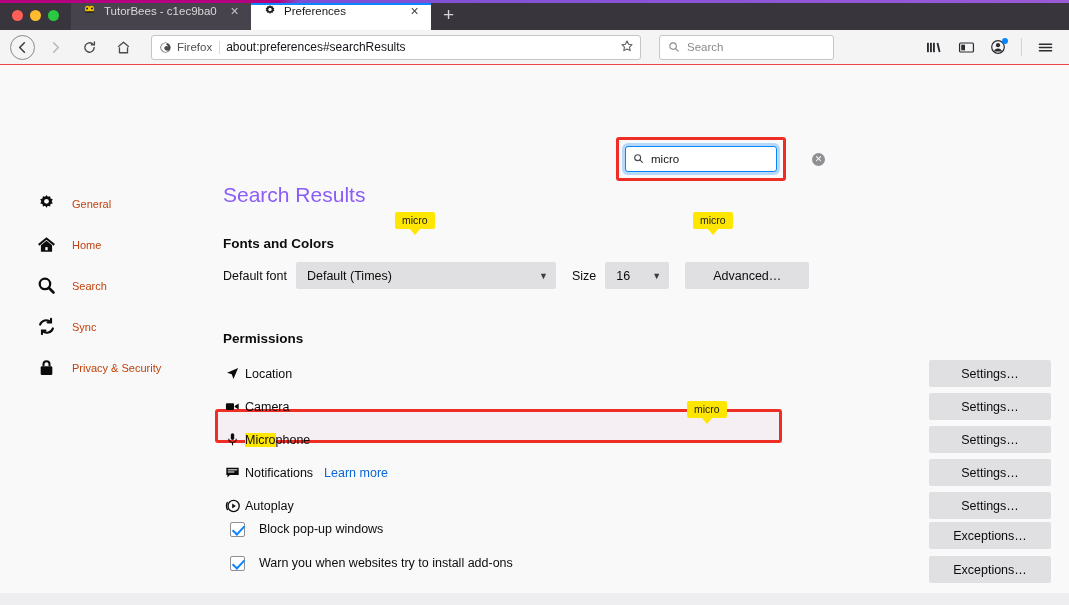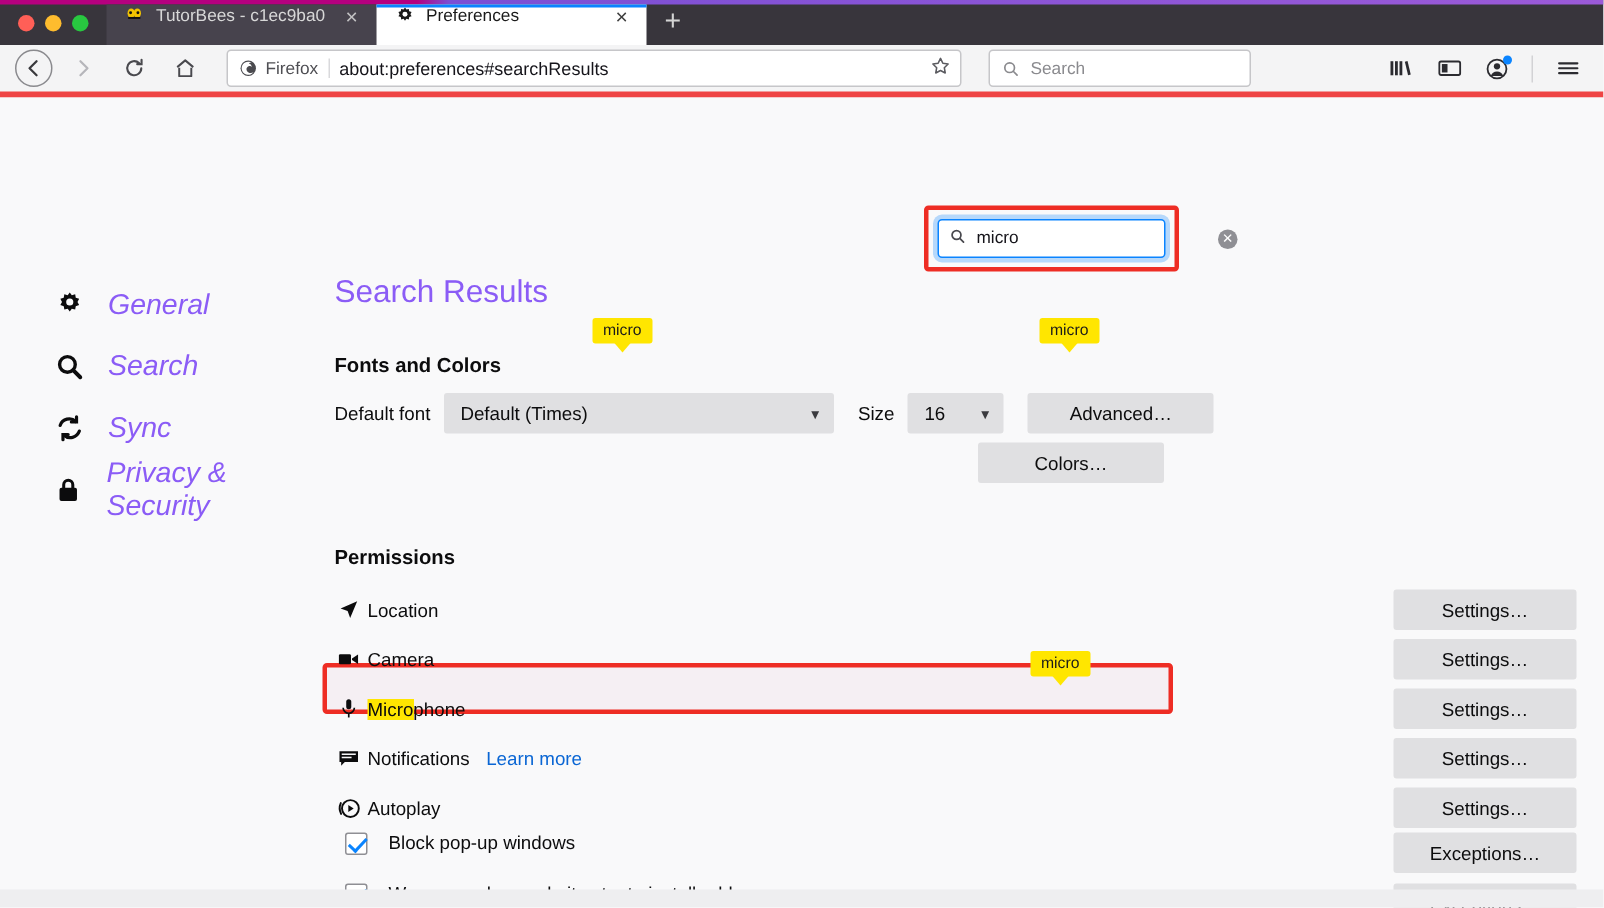--- a/index.html
+++ b/index.html
@@ -35,21 +35,21 @@
     content:""; position:absolute; left:0; top:0; right:0; height:2px; background:#0a84ff;
   }
   .tab-favicon { width: 15px; height: 15px; flex: 0 0 15px; display: flex;
     align-items: center; justify-content: center; }
   .tab-title { flex: 1; white-space: nowrap; overflow: hidden; text-overflow: ellipsis; }
   .tab-close { width: 15px; font-size: 14px; line-height: 1; opacity: .85; text-align: center; }
   .newtab { color: #d4d4d4; font-size: 19px; padding: 0 12px 6px 12px; line-height: 1; }
 
   
   .navbar {
-    height: 35px; background: #f4f4f5; border-bottom: 4px solid #ef4444;
+    height: 35px; background: #f4f4f5; border-bottom: 1px solid #ef4444;
     display: flex; align-items: center; padding: 0 10px; gap: 6px;
   }
   .navbtn { width: 28px; height: 26px; display:flex; align-items:center; justify-content:center;
     color: #4a4a4f; }
   .navbtn.back { border: 1.4px solid #8a8a8e; border-radius: 50%; width: 25px; height: 25px; color:#3a3a3e;}
   .navbtn.fwd { color: #b6b6bb; }
 
   .urlbar {
     flex: 0 0 490px; height: 25px; background: #fff; border: 1px solid #c6c6c9;
     border-radius: 3px; display: flex; align-items: center; margin-left: 8px;
@@ -91,21 +91,21 @@
     font-size: 11.5px; color: #15141a; background: transparent;
   }
   .clear-btn {
     width: 13px; height: 13px; border-radius: 50%; background: #8f8f94; color: #fff;
     font-size: 9px; line-height: 13px; text-align: center; flex: 0 0 13px;
   }
 
   
   .sidebar { position: absolute; left: 0; top: 118px; width: 205px; }
   .nav-item { display: flex; align-items: center; gap: 16px; padding: 0 0 0 36px;
-    height: 41px; font-size: 19px; color: #8b5cf6; font-style: italic; }
+    height: 41px; font-size: 11px; color: #c2410c; }
   .nav-item .ico { width: 20px; height: 20px; display:flex; align-items:center;
     justify-content:center; color:#0c0c0d; }
 
   
   .content { position: absolute; left: 223px; top: 118px; right: 18px; }
   .results-title { font-size: 21px; font-weight: 400; color: #8b5cf6; margin-bottom: 29px; }
   .section-title { font-size: 13.5px; font-weight: 700; color: #0c0c0d; margin-bottom: 11px; }
 
   .row { display: flex; align-items: center; height: 27px; }
   .label { font-size: 12.5px; color: #0c0c0d; }
@@ -313,20 +313,30 @@
 
     <div class="sidebar">
       <div class="nav-item">
         <span class="ico">
           <svg width="19" height="19" viewBox="0 0 16 16" fill="currentColor">
               <path d="M8 .8l1.15 1.6 1.9-.55.32 1.95 1.9.6-.92 1.75.92 1.75-1.9.6-.32 1.95-1.9-.55L8 11.5 6.85 9.9l-1.9.55-.32-1.95-1.9-.6.92-1.75L2.73 4.4l1.9-.6.32-1.95 1.9.55z"></path>
               <circle cx="8" cy="6.15" r="2" fill="#f9f9fa"></circle>
             </svg>
         </span>
         <span>General</span>
+      </div>
+      <div class="nav-item">
+        <span class="ico">
+          <svg width="19" height="19" viewBox="0 0 16 16" fill="currentColor">
+              <path d="M8 1.8L.9 7.6l1.1 1.35L8 4.1l6 4.85 1.1-1.35z"></path>
+              <path d="M3.3 8.6V14h9.4V8.6L8 4.9z"></path>
+              <rect x="7" y="10.2" width="2" height="2.6" fill="#f9f9fa"></rect>
+            </svg>
+        </span>
+        <span>Home</span>
       </div>
       <div class="nav-item">
         <span class="ico">
           <svg width="19" height="19" viewBox="0 0 16 16" fill="none" stroke="currentColor" stroke-width="1.9">
               <circle cx="6.7" cy="6.7" r="4.4"></circle>
               <path d="M9.9 9.9l4 4" stroke-width="2.2" stroke-linecap="round"></path>
             </svg>
         </span>
         <span>Search</span>
       </div>
@@ -368,23 +378,20 @@
             <span class="chev">▼</span>
           </div>
           <span class="label" style="margin-left:16px;">Size</span>
           <div class="select size-select">
             <span>16</span>
             <span class="chev">▼</span>
           </div>
           <div class="btn wide" style="margin-left:16px;">Advanced…</div>
         </div>
 
-        <div class="row" style="margin-top:6px;">
-          <div class="btn wide" style="margin-left:429px;">Colors…</div>
-        </div>
       </div>
 
       <div class="perm-block">
         <div class="section-title">Permissions</div>
 
         <div class="mic-annot"></div>
         <div class="tip tip-mic">micro</div>
 
         <div class="perm-row">
           <span class="ico">

